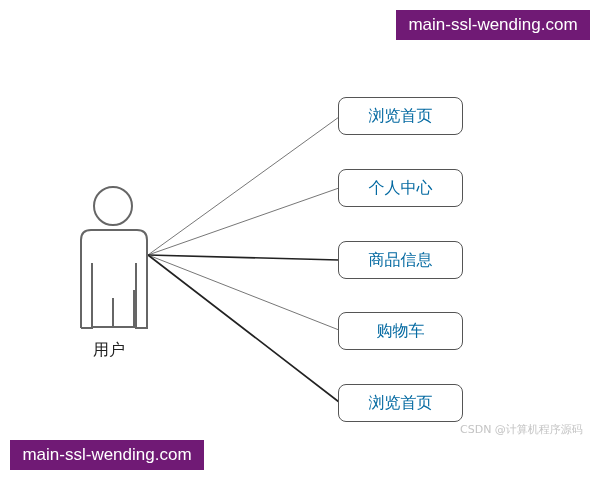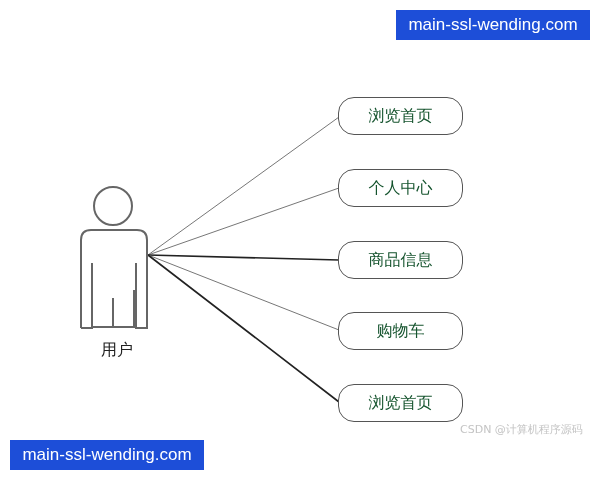--- a/index.html
+++ b/index.html
@@ -3,34 +3,34 @@
 <meta charset="utf-8">
 <style>
   html, body { margin: 0; padding: 0; }
   body {
     width: 600px; height: 480px; position: relative; overflow: hidden;
     background: #ffffff;
     font-family: "DejaVu Sans", "Liberation Sans", sans-serif;
   }
   .canvas { position: absolute; left: 0; top: 0; width: 600px; height: 480px; }
   .watermark {
-    position: absolute; background: #1d4ed8; color: #ffffff;
+    position: absolute; background: #701a75; color: #ffffff;
     font-family: "Liberation Sans", "DejaVu Sans", sans-serif;
     font-size: 17px; line-height: 30px; padding: 0 10px; white-space: nowrap;
   }
   .wm-top { left: 396px; top: 10px; height: 30px; width: 174px; text-align: center; }
   .wm-bottom { left: 10px; top: 440px; height: 30px; width: 174px; text-align: center; }
   .usecase {
     position: absolute; left: 338px; width: 123px; height: 36px;
-    border: 1.5px solid #555; border-radius: 16px; background: #fff;
+    border: 1.5px solid #555; border-radius: 8px; background: #fff;
     display: flex; align-items: center; justify-content: center;
-    font-size: 16px; color: #14532d; box-sizing: content-box;
+    font-size: 16px; color: #0369a1; box-sizing: content-box;
   }
   .actor-label {
-    position: absolute; left: 93px; top: 340px; width: 40px; text-align: right;
+    position: absolute; left: 93px; top: 340px; width: 40px; text-align: left;
     font-size: 16px; color: #222;
   }
   .credit {
     position: absolute; left: 460px; top: 422px; font-size: 11px; color: #c4c4c4;
     white-space: nowrap;
   }
 </style>
 </head>
 <body>
 

